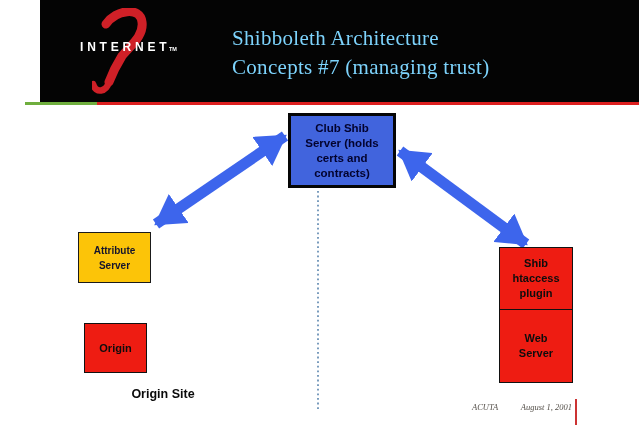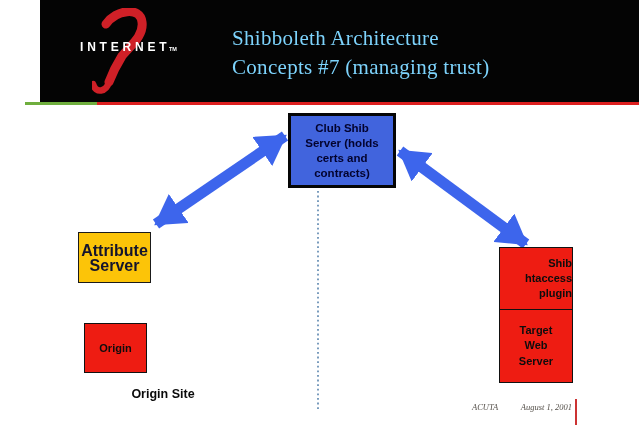--- a/index.html
+++ b/index.html
@@ -29,29 +29,29 @@
     position:absolute;box-sizing:border-box;text-align:center;font-weight:bold;
     color:#101018;display:flex;flex-direction:column;justify-content:center;
   }
   .box .bl{width:100%;}
   .club{
     left:288px;top:113px;width:108px;height:75px;background:#4164dd;border:3px solid #050505;
     font-size:11.5px;line-height:15px;color:#03032e;
   }
   .attr{
     left:78px;top:232px;width:73px;height:51px;background:#fcc408;border:1.5px solid #1a1a1a;
-    font-size:16px;line-height:15px;color:#14142d;
+    font-size:10px;line-height:15px;color:#14142d;
   }
   .brw{
     left:84px;top:323px;width:63px;height:50px;background:#ee1c12;border:1.5px solid #111111;
     font-size:11px;color:#0d0d0d;
   }
   .shib{
     left:499px;top:247px;width:74px;height:63px;background:#ee1c12;border:1.5px solid #111111;
-    font-size:11px;line-height:15px;color:#0d0d0d;text-align:right;
+    font-size:11px;line-height:15px;color:#0d0d0d;
   }
   .tweb{
     left:499px;top:309px;width:74px;height:74px;background:#ee1c12;border:1.5px solid #111111;
     font-size:11px;line-height:15.5px;color:#0d0d0d;
   }
   
   .sitelabel{
     position:absolute;top:387px;width:100px;text-align:center;
     font-size:12.5px;font-weight:bold;color:#0a0a0a;
   }
@@ -114,21 +114,20 @@
     <div class="bl">Origin</div>
   </div>
 
   <div class="box shib">
     <div class="bl">Shib</div>
     <div class="bl">htaccess</div>
     <div class="bl">plugin</div>
   </div>
 
   <div class="box tweb">
-    <div class="bl">Target</div>
     <div class="bl">Web</div>
     <div class="bl">Server</div>
   </div>
 
   <div class="sitelabel origin">Origin Site</div>
 
   <div class="footer">
     <span>ACUTA</span>
     <span>August 1, 2001</span>
   </div>

